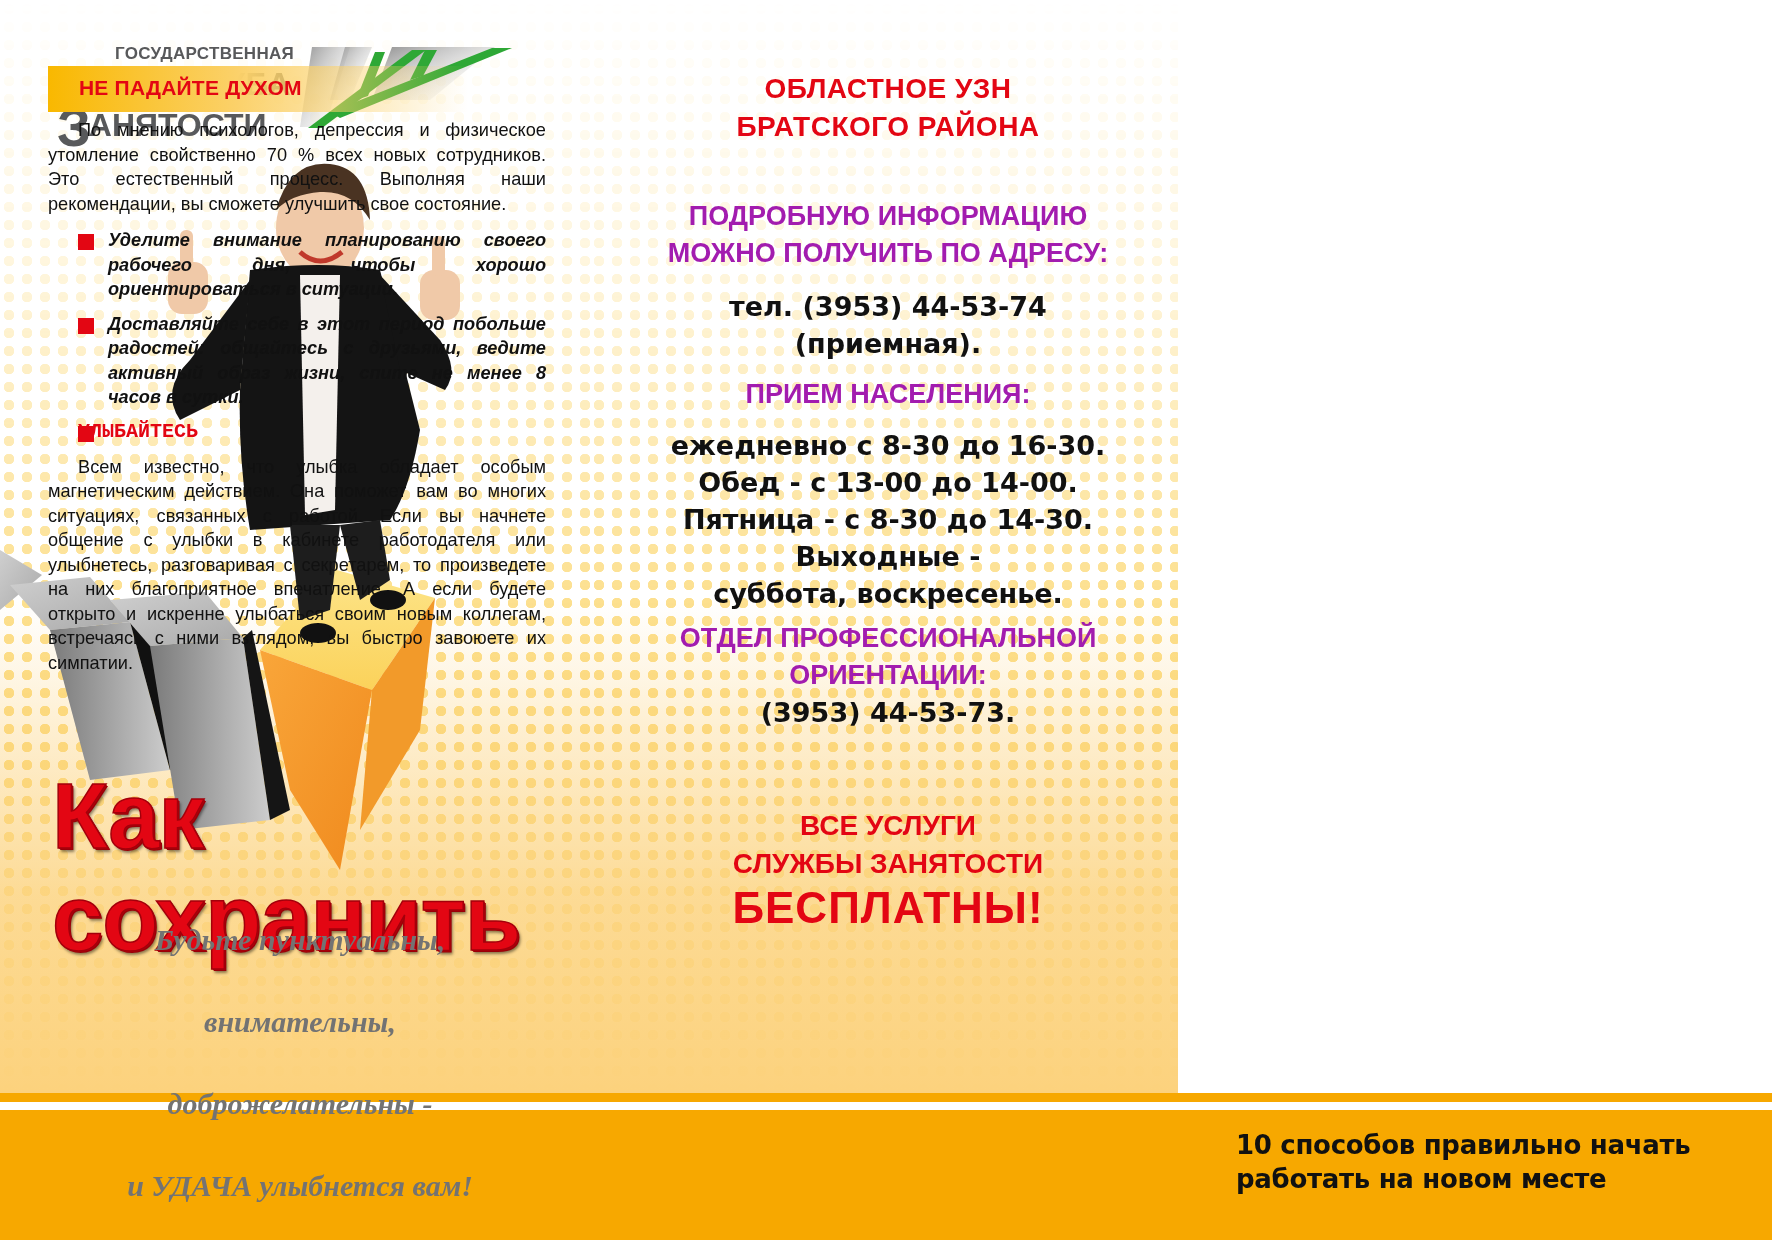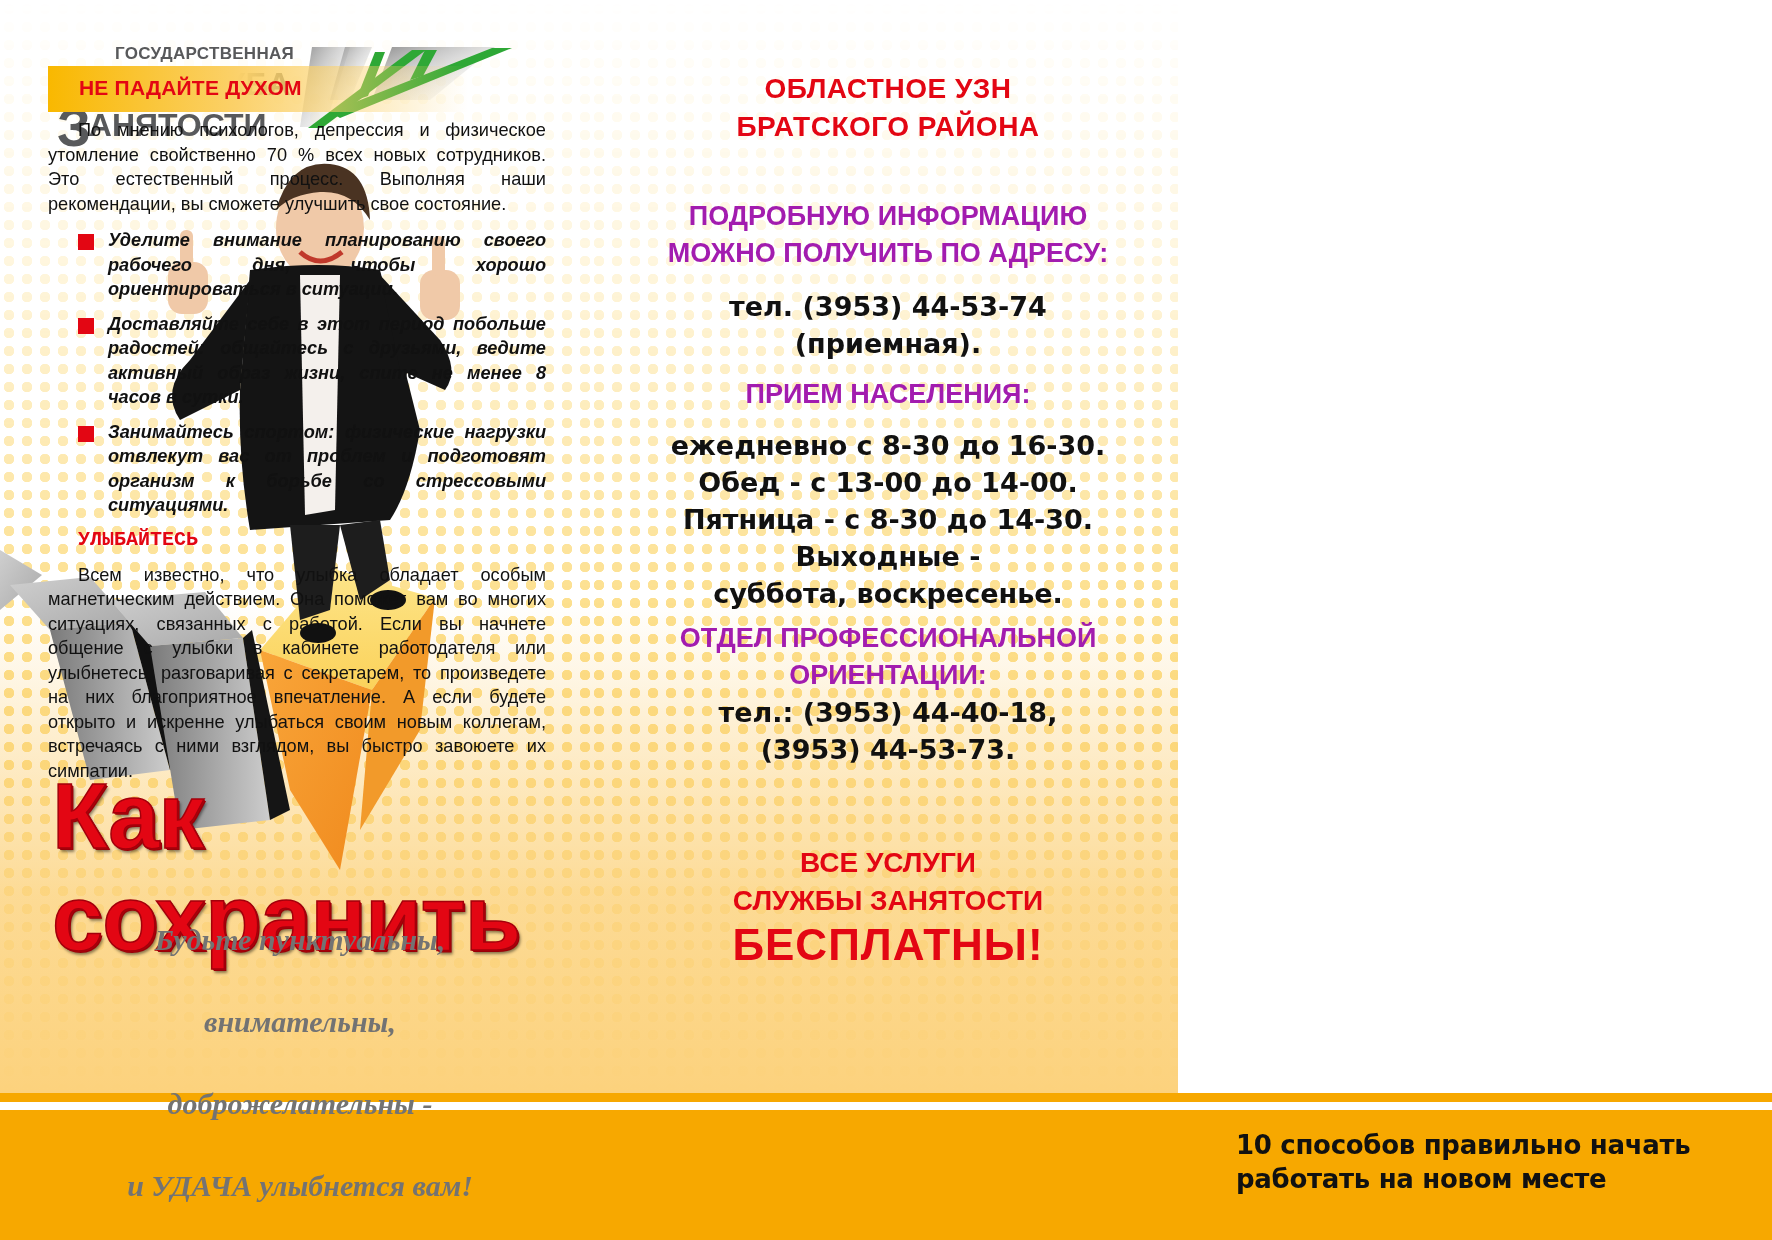--- a/index.html
+++ b/index.html
@@ -102,21 +102,20 @@
       <li>
         <span class="bullet-sq"></span>
         <span>Уделите внимание планированию своего рабочего дня, чтобы хорошо ориентироваться в ситуации.</span>
       </li>
       <li>
         <span class="bullet-sq"></span>
         <span>Доставляйте себе в этот период побольше радостей: общайтесь с друзьями, ведите активный образ жизни, спите не менее 8 часов в сутки.</span>
       </li>
       <li>
         <span class="bullet-sq"></span>
-        <span>Занимайтесь спортом: физические нагрузки отвлекут вас от проблем и подготовят организм к борьбе со стрессовыми ситуациями.</span>
       </li>
     </ul>
 
     <div class="red-heading" style="margin-top:8px; margin-left:30px;font-family:Liberation Mono, monospace;">УЛЫБАЙТЕСЬ</div>
 
     <p class="body-text" style="margin-top:12px;">Всем известно, что улыбка обладает особым магнетическим действием. Она поможет вам во многих ситуациях, связанных с работой. Если вы начнете общение с улыбки в кабинете работодателя или улыбнетесь, разговаривая с секретарем, то произведете на них благоприятное впечатление. А если будете открыто и искренне улыбаться своим новым коллегам, встречаясь с ними взглядом, вы быстро завоюете их симпатии.</p>
   </div>
 
   <div class="panel-content" style="left:60px; top:880px; width:480px;">
     <div class="slogan">Будьте пунктуальны,</div>
@@ -145,21 +144,20 @@
     <div style="height:14px"></div>
     <div class="mid-bold">ежедневно с 8-30 до 16-30.</div>
     <div class="mid-bold">Обед - с 13-00 до 14-00.</div>
     <div class="mid-bold">Пятница - с 8-30 до 14-30.</div>
     <div class="mid-bold">Выходные -</div>
     <div class="mid-bold">суббота, воскресенье.</div>
 
     <div style="height:8px"></div>
     <div class="mid-cap">ОТДЕЛ ПРОФЕССИОНАЛЬНОЙ</div>
     <div class="mid-cap">ОРИЕНТАЦИИ:</div>
-    <div class="mid-bold">тел.: (3953) 44-40-18,</div>
     <div class="mid-bold">(3953) 44-53-73.</div>
 
     <div style="height:76px"></div>
     <div class="mid-free1">ВСЕ УСЛУГИ</div>
     <div class="mid-free1">СЛУЖБЫ ЗАНЯТОСТИ</div>
     <div class="mid-free2">БЕСПЛАТНЫ!</div>
   </div>
 </div>
 
 <div id="panel-right">

